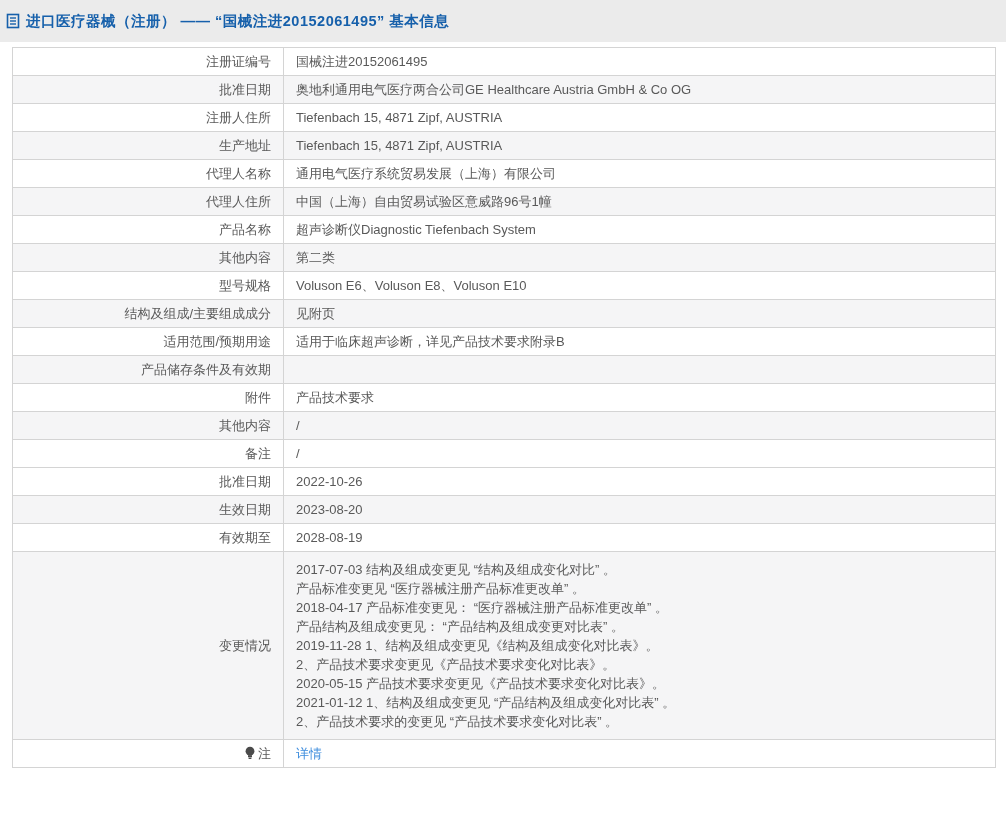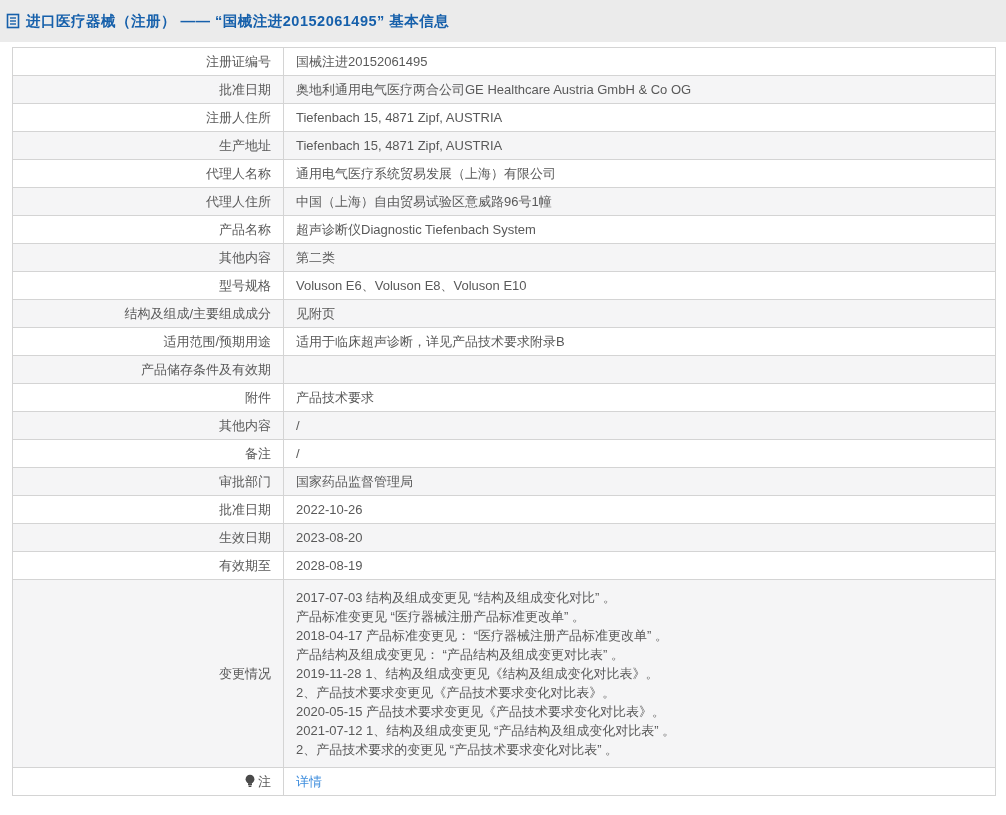--- a/index.html
+++ b/index.html
@@ -129,24 +129,20 @@
         <td class="value">产品技术要求</td>
       </tr>
       <tr class="striped">
         <td class="label">其他内容</td>
         <td class="value">/</td>
       </tr>
       <tr>
         <td class="label">备注</td>
         <td class="value">/</td>
       </tr>
-      <tr class="striped">
-        <td class="label">审批部门</td>
-        <td class="value">国家药品监督管理局</td>
-      </tr>
       <tr>
         <td class="label">批准日期</td>
         <td class="value">2022-10-26</td>
       </tr>
       <tr class="striped">
         <td class="label">生效日期</td>
         <td class="value">2023-08-20</td>
       </tr>
       <tr>
         <td class="label">有效期至</td>
@@ -155,21 +151,21 @@
       <tr class="striped changes">
         <td class="label">变更情况</td>
         <td class="value">
           <div class="change-line">2017-07-03 结构及组成变更见 “结构及组成变化对比” 。</div>
           <div class="change-line">产品标准变更见 “医疗器械注册产品标准更改单” 。</div>
           <div class="change-line">2018-04-17 产品标准变更见： “医疗器械注册产品标准更改单” 。</div>
           <div class="change-line">产品结构及组成变更见： “产品结构及组成变更对比表” 。</div>
           <div class="change-line">2019-11-28 1、结构及组成变更见《结构及组成变化对比表》。</div>
           <div class="change-line">2、产品技术要求变更见《产品技术要求变化对比表》。</div>
           <div class="change-line">2020-05-15 产品技术要求变更见《产品技术要求变化对比表》。</div>
-          <div class="change-line">2021-07-12 1、结构及组成变更见 “产品结构及组成变化对比表” 。</div>
+          <div class="change-line">2021-01-12 1、结构及组成变更见 “产品结构及组成变化对比表” 。</div>
           <div class="change-line">2、产品技术要求的变更见 “产品技术要求变化对比表” 。</div>
         </td>
       </tr>
       <tr>
         <td class="label">
           <span class="bulb-icon">
             <svg width="12" height="14" viewBox="0 0 12 14">
               <circle cx="6" cy="5.2" r="4.4" fill="#4a4a4a"></circle>
               <rect x="4" y="9.2" width="4" height="2" fill="#4a4a4a"></rect>
               <rect x="4.6" y="11.6" width="2.8" height="1.4" fill="#4a4a4a"></rect>

